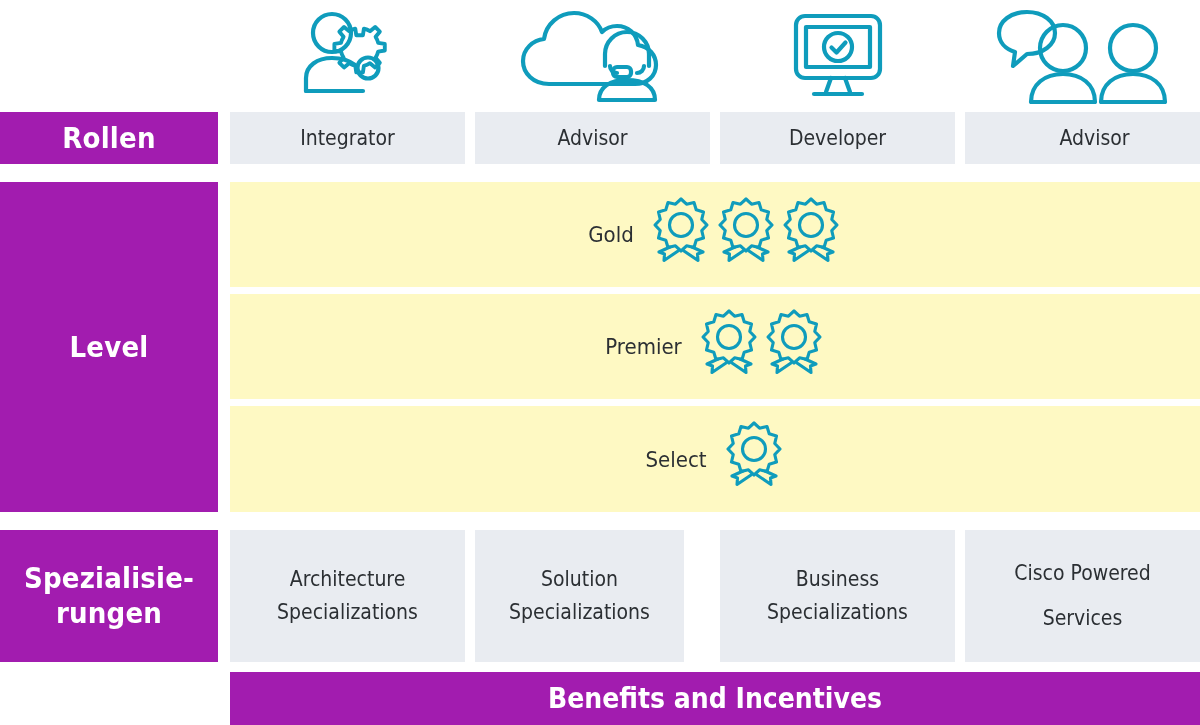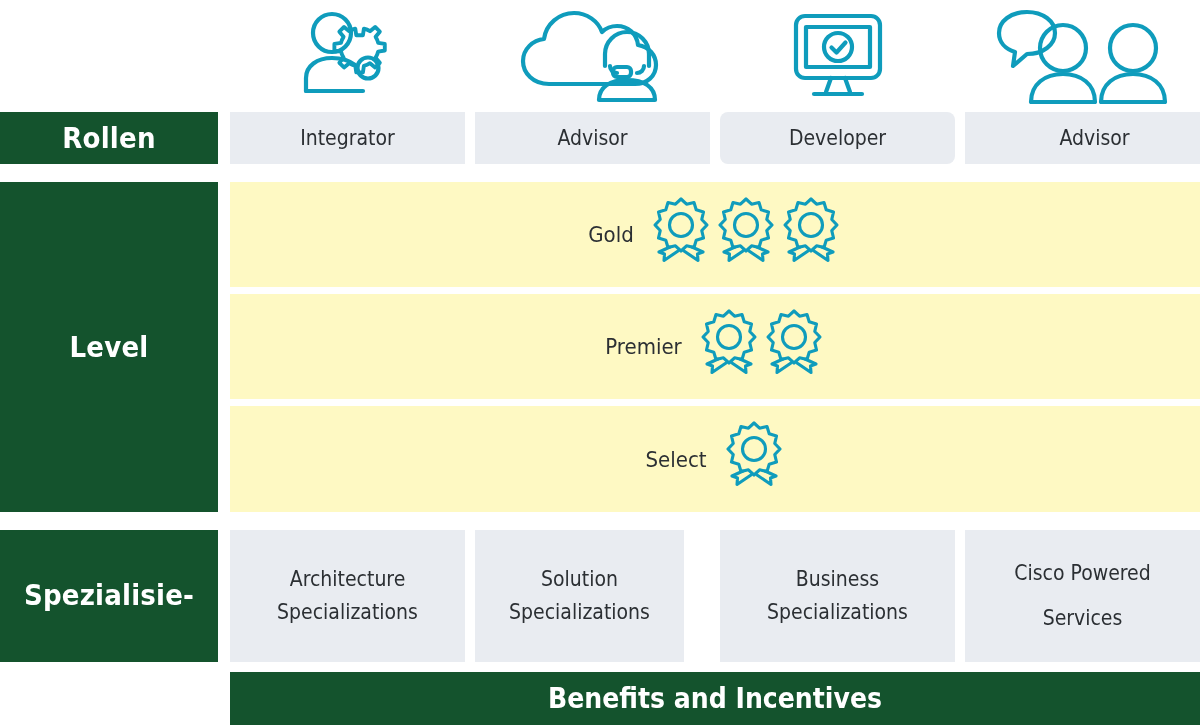--- a/index.html
+++ b/index.html
@@ -27,21 +27,21 @@
     display: flex;
     align-items: center;
     justify-content: center;
     text-align: center;
   }
   .cell-light {
     background: #e9ecf1;
     color: #222629;
   }
   .cell-blue {
-    background: #14532d;
+    background: #a21caf;
     color: #ffffff;
   }
 
   
   .label-cell {
     left: 0;
     width: 218px;
     font-weight: bold;
     letter-spacing: .2px;
   }
@@ -189,21 +189,21 @@
       <circle cx="150" cy="44" r="23"></circle>
       <path d="M118 98 C118 80 132 70 150 70 C168 70 182 98 182 98 Z" style="display:none"></path>
       <path d="M118 98 C118 80 132 70 150 70 C168 70 182 80 182 98 Z"></path>
     </svg>
   </div>
 
   <div class="cell cell-blue label-cell" id="label-rollen">Rollen</div>
 
   <div class="cell cell-light role-head" style="left:230px;width:235px;">Integrator</div>
   <div class="cell cell-light role-head" style="left:475px;width:235px;">Advisor</div>
-  <div class="cell cell-light role-head" style="left:720px;width:235px;border-radius:8px;">Developer</div>
+  <div class="cell cell-light role-head" style="left:720px;width:235px;">Developer</div>
   <div class="cell cell-light role-head" style="left:965px;width:235px;padding-left:24px;">Advisor</div>
 
   <div class="cell cell-blue label-cell" id="label-level">Level</div>
 
   <div class="level-row" id="level-gold">
     <div class="level-inner">
       <span class="level-name">Gold</span>
       <span class="badges" id="badges-gold">
           <svg width="62" height="82" viewBox="0 0 62 82" fill="none" stroke="#0f9cbc" stroke-width="3.1" stroke-linecap="round" stroke-linejoin="round">
             <path d="M 31.00 5.00 L 36.56 10.23 L 44.00 8.48 L 46.20 15.80 L 53.52 18.00 L 51.77 25.44 L 57.00 31.00 L 51.77 36.56 L 53.52 44.00 L 46.20 46.20 L 44.00 53.52 L 36.56 51.77 L 31.00 57.00 L 25.44 51.77 L 18.00 53.52 L 15.80 46.20 L 8.48 44.00 L 10.23 36.56 L 5.00 31.00 L 10.23 25.44 L 8.48 18.00 L 15.80 15.80 L 18.00 8.48 L 25.44 10.23 Z"></path>
@@ -250,20 +250,21 @@
             <path d="M 31.00 5.00 L 36.56 10.23 L 44.00 8.48 L 46.20 15.80 L 53.52 18.00 L 51.77 25.44 L 57.00 31.00 L 51.77 36.56 L 53.52 44.00 L 46.20 46.20 L 44.00 53.52 L 36.56 51.77 L 31.00 57.00 L 25.44 51.77 L 18.00 53.52 L 15.80 46.20 L 8.48 44.00 L 10.23 36.56 L 5.00 31.00 L 10.23 25.44 L 8.48 18.00 L 15.80 15.80 L 18.00 8.48 L 25.44 10.23 Z"></path>
             <circle cx="31" cy="31" r="11.5"></circle>
             <path d="M20 53 L9 58 l5.5 2 -0.5 6.5 L28 57 M42 53 L53 58 l-5.5 2 0.5 6.5 L34 57"></path>
           </svg>
         </span>
     </div>
   </div>
 
   <div class="cell cell-blue label-cell" id="label-spez">
     <span class="ln">Spezialisie-</span>
+    <span class="ln">rungen</span>
   </div>
 
   <div class="cell cell-light spec-cell" style="left:230px;width:235px;">
     <span class="ln">Architecture</span>
     <span class="ln">Specializations</span>
   </div>
   <div class="cell cell-light spec-cell" style="left:475px;width:209px;">
     <span class="ln">Solution</span>
     <span class="ln">Specializations</span>
   </div>

